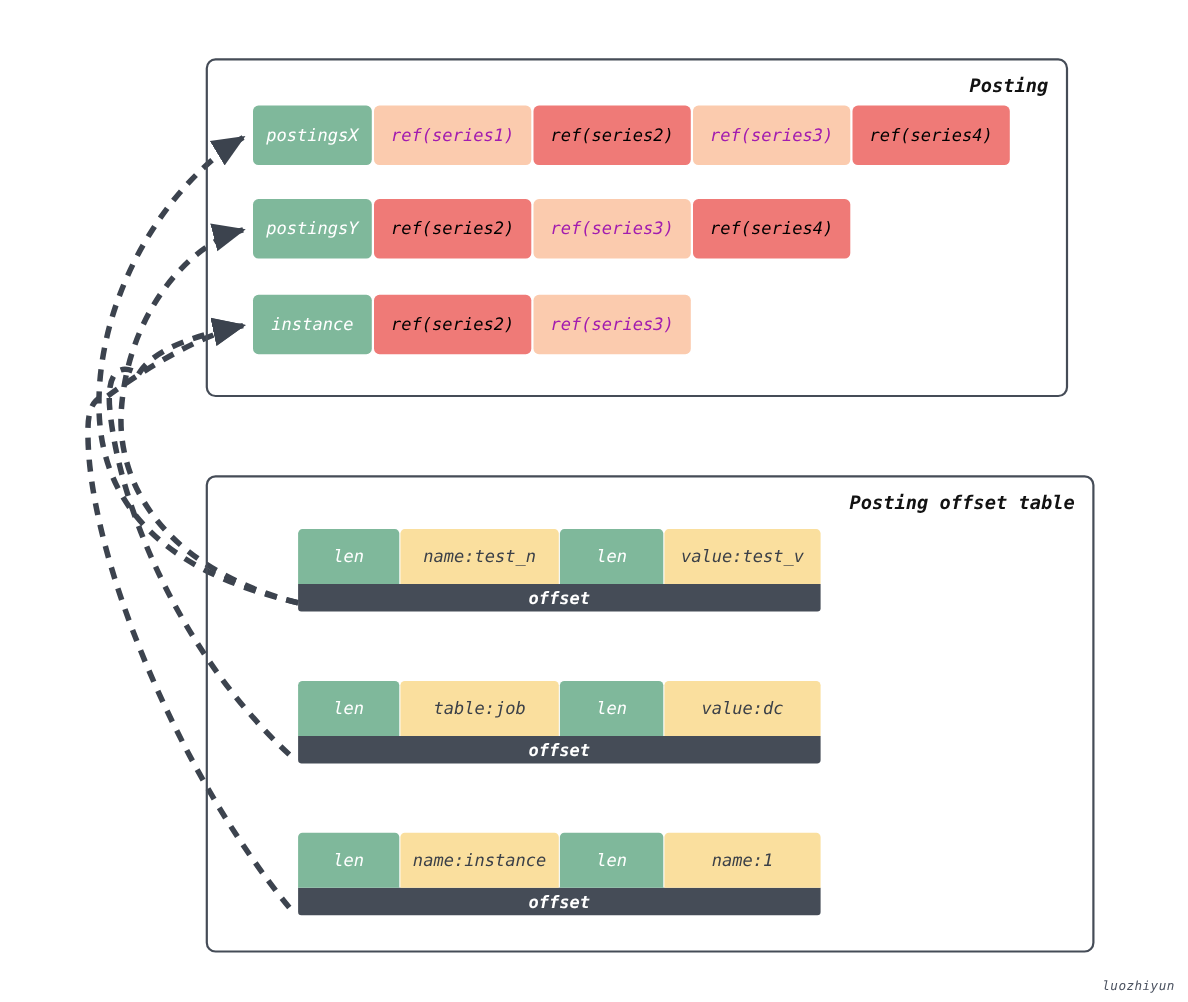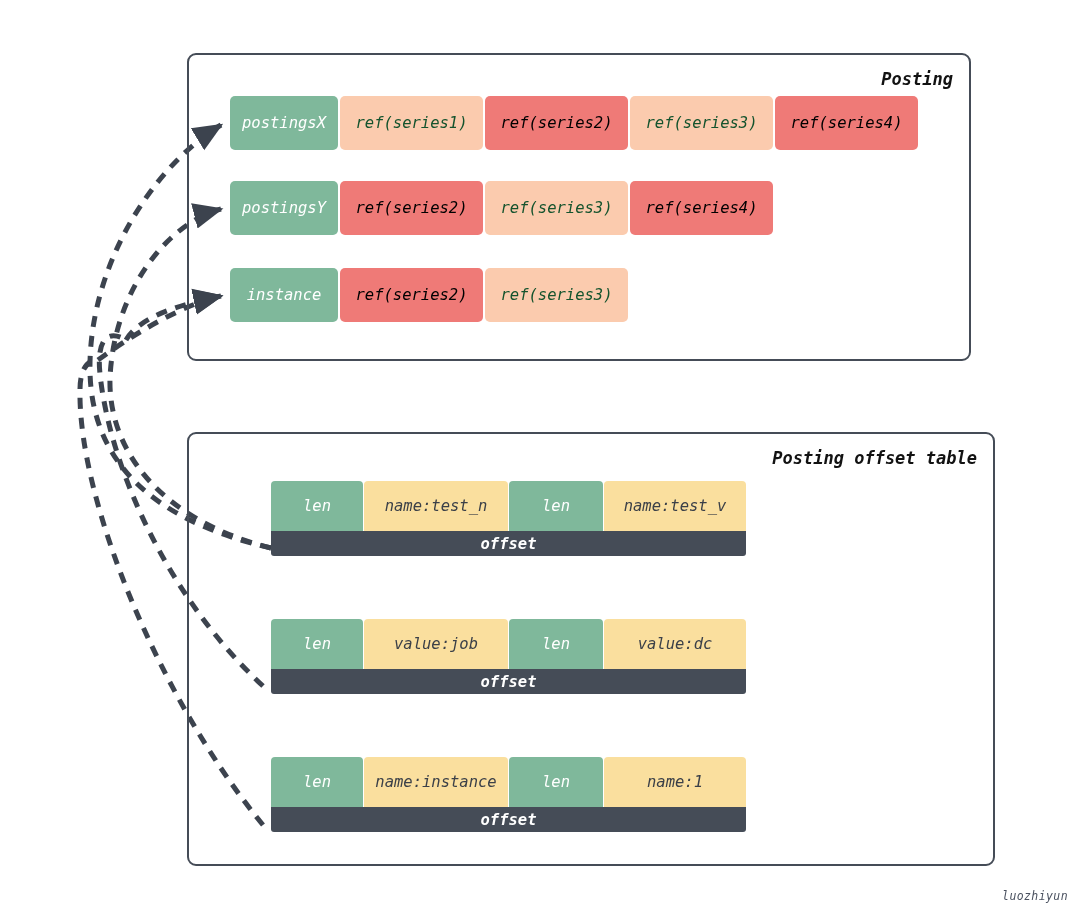--- a/index.html
+++ b/index.html
@@ -72,21 +72,21 @@
     border-radius: 5px;
     font-size: 15.5px;
     white-space: nowrap;
   }
   .cell.green {
     background: #7fb89b;
     color: #ffffff;
   }
   .cell.peach {
     background: #fbcbae;
-    color: #14532d;
+    color: #a21caf;
   }
   .cell.red {
     background: #ef7a77;
     color: #000000;
   }
   .cell.yellow {
     background: #fadf9e;
     color: #3b4048;
   }
   .offset-row {
@@ -170,29 +170,29 @@
 
   <div class="group-box" id="offset-group">
     <span class="group-title">Posting offset table</span>
   </div>
 
   <div class="offset-row" style="left:271px; top:481px;">
     <div class="offset-cells">
       <div class="cell green" style="width:92px">len</div>
       <div class="cell yellow" style="width:144px">name:test_n</div>
       <div class="cell green" style="width:94px">len</div>
-      <div class="cell yellow" style="width:142px">name:test_v</div>
+      <div class="cell yellow" style="width:142px">value:test_v</div>
     </div>
     <div class="offset-bar">offset</div>
   </div>
 
   <div class="offset-row" style="left:271px; top:619px;">
     <div class="offset-cells">
       <div class="cell green" style="width:92px">len</div>
-      <div class="cell yellow" style="width:144px">value:job</div>
+      <div class="cell yellow" style="width:144px">table:job</div>
       <div class="cell green" style="width:94px">len</div>
       <div class="cell yellow" style="width:142px">value:dc</div>
     </div>
     <div class="offset-bar">offset</div>
   </div>
 
   <div class="offset-row" style="left:271px; top:757px;">
     <div class="offset-cells">
       <div class="cell green" style="width:92px">len</div>
       <div class="cell yellow" style="width:144px">name:instance</div>

